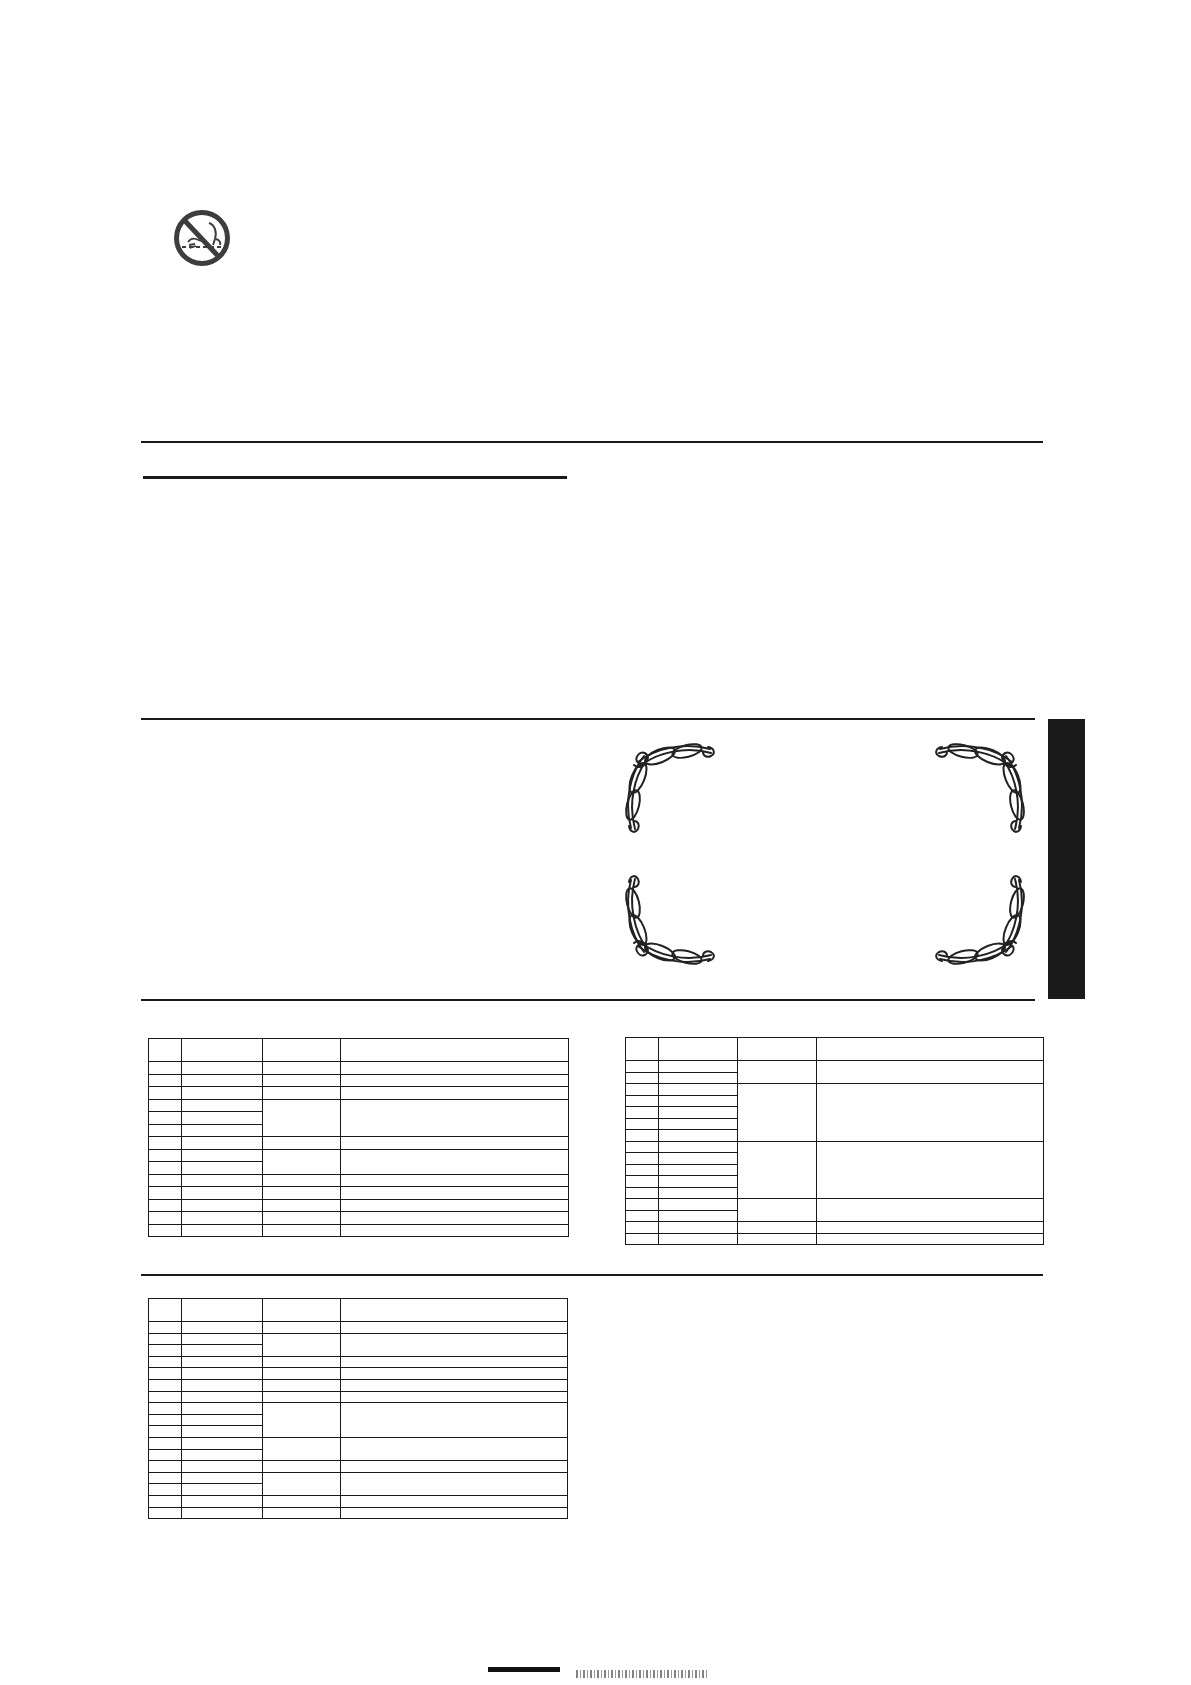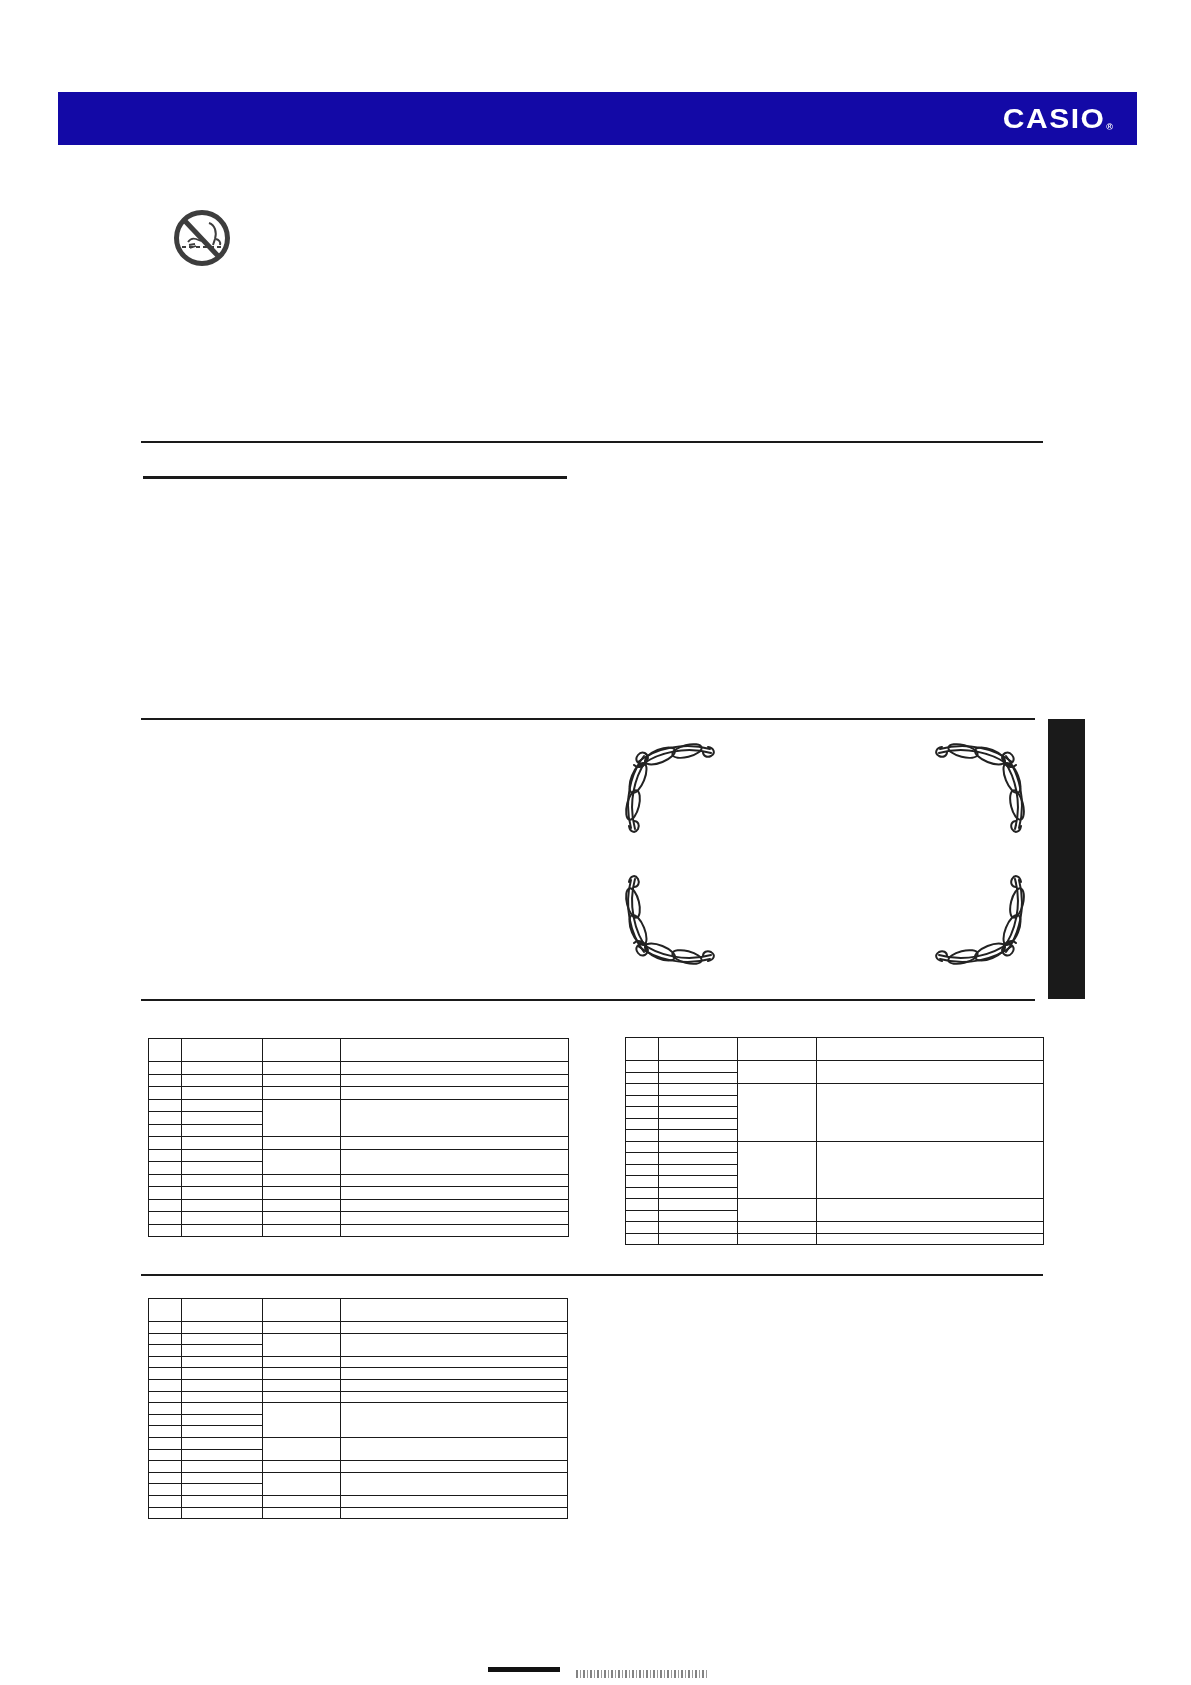--- a/index.html
+++ b/index.html
@@ -58,23 +58,20 @@
         <path d="M22,16 C8,34 2,62 9,88"></path>
         <path d="M26,18 C12,36 6,64 13,89"></path>
         <ellipse cx="16" cy="38" rx="6.5" ry="16" transform="rotate(22 16 38)"></ellipse>
         <ellipse cx="11" cy="65" rx="6" ry="15" transform="rotate(14 11 65)"></ellipse>
         <path d="M7,86 c1,6 6,8 9,3 c2,-4 0,-8 -4,-8"></path>
         <path d="M24,24 c-8,2 -12,-4 -8,-9 c4,-5 11,-2 9,5 c-2,7 -9,9 -13,5"></path>
       </g>
     </defs>
   </svg>
 
-  <div id="header-bar" class="abs">
-    <div id="brand"><span>CASIO</span><span class="rmark">®</span></div>
-  </div>
 
   <svg id="prohibition" class="abs" viewBox="0 0 60 60">
     <g stroke="#3d3d3d" fill="none">
       <path d="M10,39 H50" stroke-width="2.2" stroke-dasharray="4 3"></path>
       <path d="M37,15 c6,2 8,9 6,16 l-2,6" stroke-width="2"></path>
       <path d="M44,31 c3,1 5,3 4,6" stroke-width="2"></path>
       <path d="M16,34 c2,-3 5,-4 8,-3 l5,2" stroke-width="1.8"></path>
       <path d="M17,37 l6,-1 M18,40 l6,-2" stroke-width="1.8"></path>
       <circle cx="30" cy="30" r="25.5" stroke-width="5"></circle>
       <line x1="13" y1="13" x2="47" y2="49" stroke-width="5"></line>

